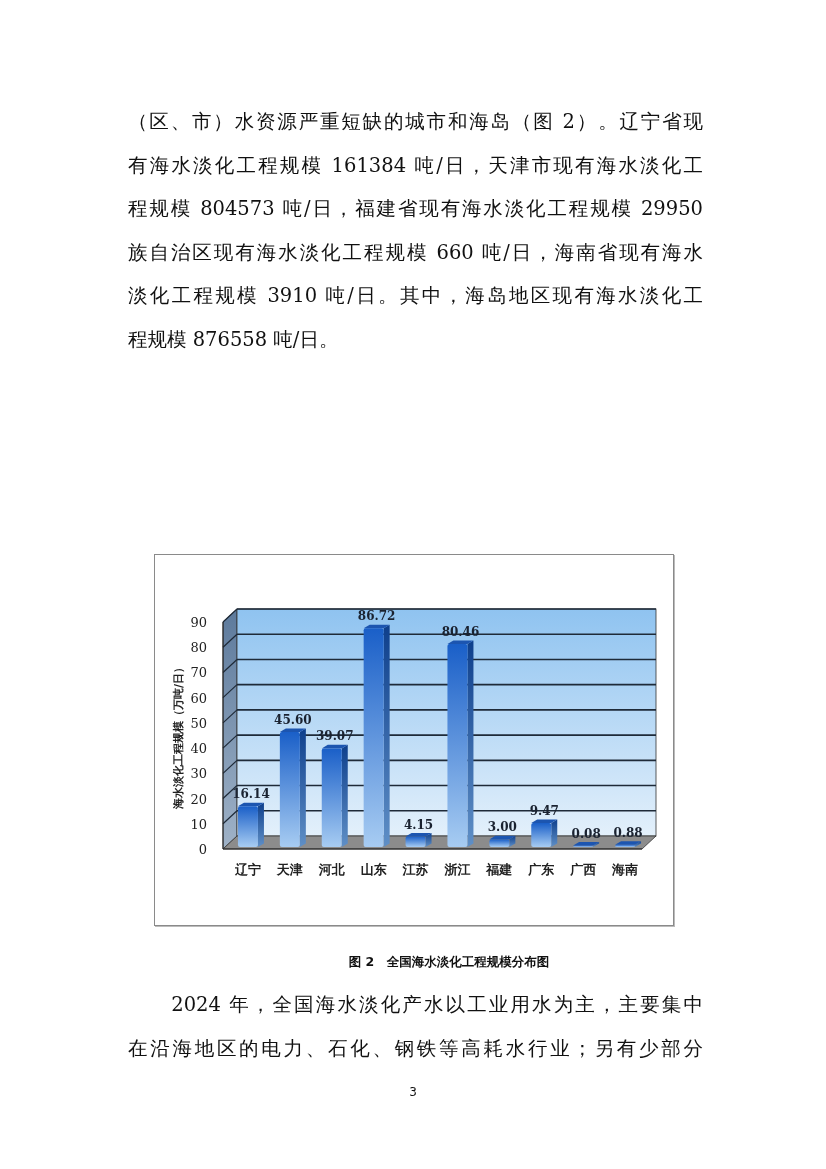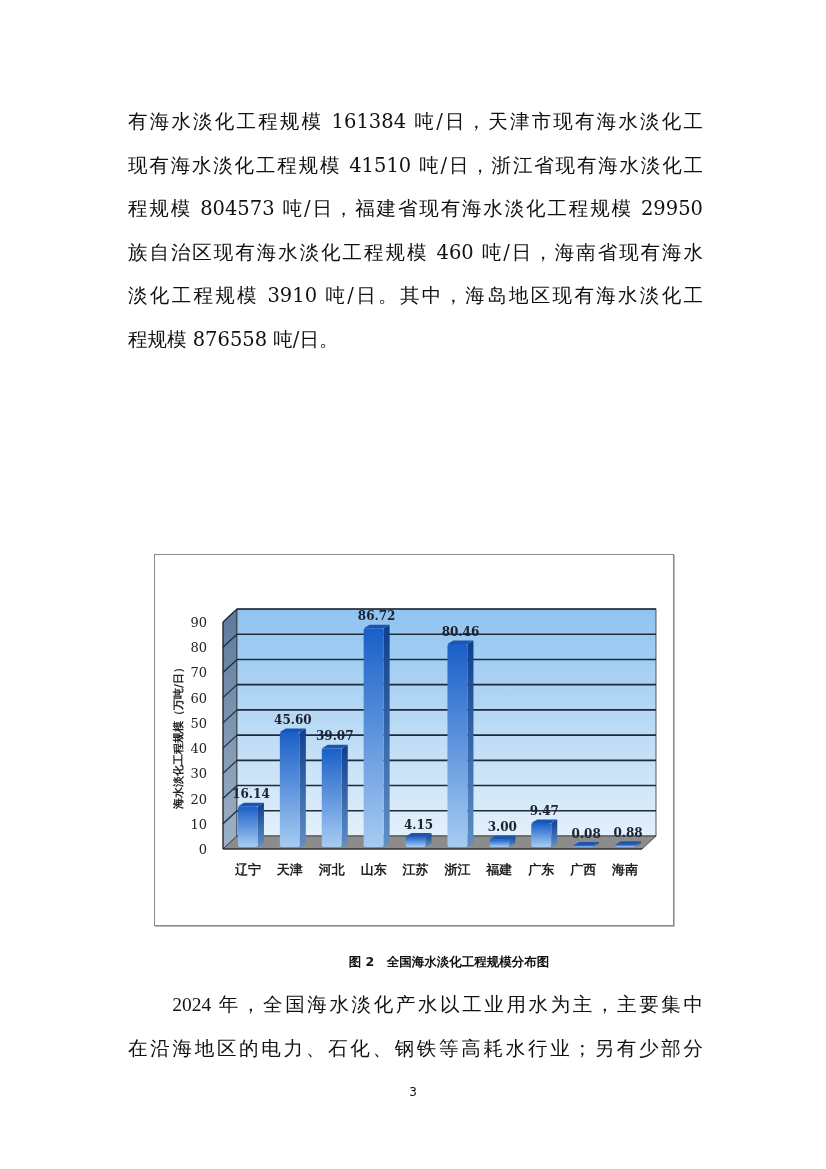--- a/index.html
+++ b/index.html
@@ -2,37 +2,37 @@
 <html><head>
 <meta charset="utf-8">
 <style>
   html, body { margin:0; padding:0; background:#ffffff; }
   body { width:826px; height:1169px; position:relative; overflow:hidden;
          font-family:"DejaVu Serif","Liberation Serif",serif; color:#111; }
   .para { position:absolute; left:128px; width:575px; font-size:19.5px; line-height:43.5px; }
   .para .line { display:block; white-space:nowrap; text-align:justify; text-align-last:justify; height:43.5px; }
   .para .line.last { text-align-last:left; }
   .p1 { top:100px; }
-  .p2 { top:983px;font-family:Liberation Serif, serif; }
+  .p2 { top:983px; }
   .caption { position:absolute; top:954px; left:0; width:826px; text-align:center;
              font-family:"DejaVu Sans","Liberation Sans",sans-serif; font-weight:bold; font-size:12.5px;padding-left:36px; }
   .pagenum { position:absolute; top:1085px; left:0; width:826px; text-align:center;
              font-family:"DejaVu Sans","Liberation Sans",sans-serif; font-size:12px; }
   .chart-frame { position:absolute; left:154px; top:554px; width:518px; height:370px;
                  border:1px solid #8a8a8a; box-shadow:1px 1px 0 #bbb; background:#fff; }
   svg text { font-family:"DejaVu Serif","Liberation Serif",serif; }
 </style>
 </head>
 <body>
 
 <div class="para p1">
+  <span class="line">（区、市）水资源严重短缺的城市和海岛（图 2）。辽宁省现</span>
   <span class="line">有海水淡化工程规模 161384 吨/日，天津市现有海水淡化工</span>
-  <span class="line">现有海水淡化工程规模 41510 吨/日，浙江省现有海水淡化工</span>
   <span class="line">程规模 804573 吨/日，福建省现有海水淡化工程规模 29950</span>
-  <span class="line">族自治区现有海水淡化工程规模 460 吨/日，海南省现有海水</span>
+  <span class="line">族自治区现有海水淡化工程规模 660 吨/日，海南省现有海水</span>
   <span class="line">淡化工程规模 3910 吨/日。其中，海岛地区现有海水淡化工</span>
   <span class="line last">程规模 876558 吨/日。</span>
 </div>
 
 <div class="chart-frame">
   <svg id="chart-svg" width="518" height="370" viewBox="0 0 518 370" xmlns="http://www.w3.org/2000/svg">
     <defs>
       <linearGradient id="wallGrad" x1="0" y1="0" x2="0" y2="1">
         <stop offset="0" stop-color="#8fc3f0"></stop>
         <stop offset="1" stop-color="#e3f0fb"></stop>

